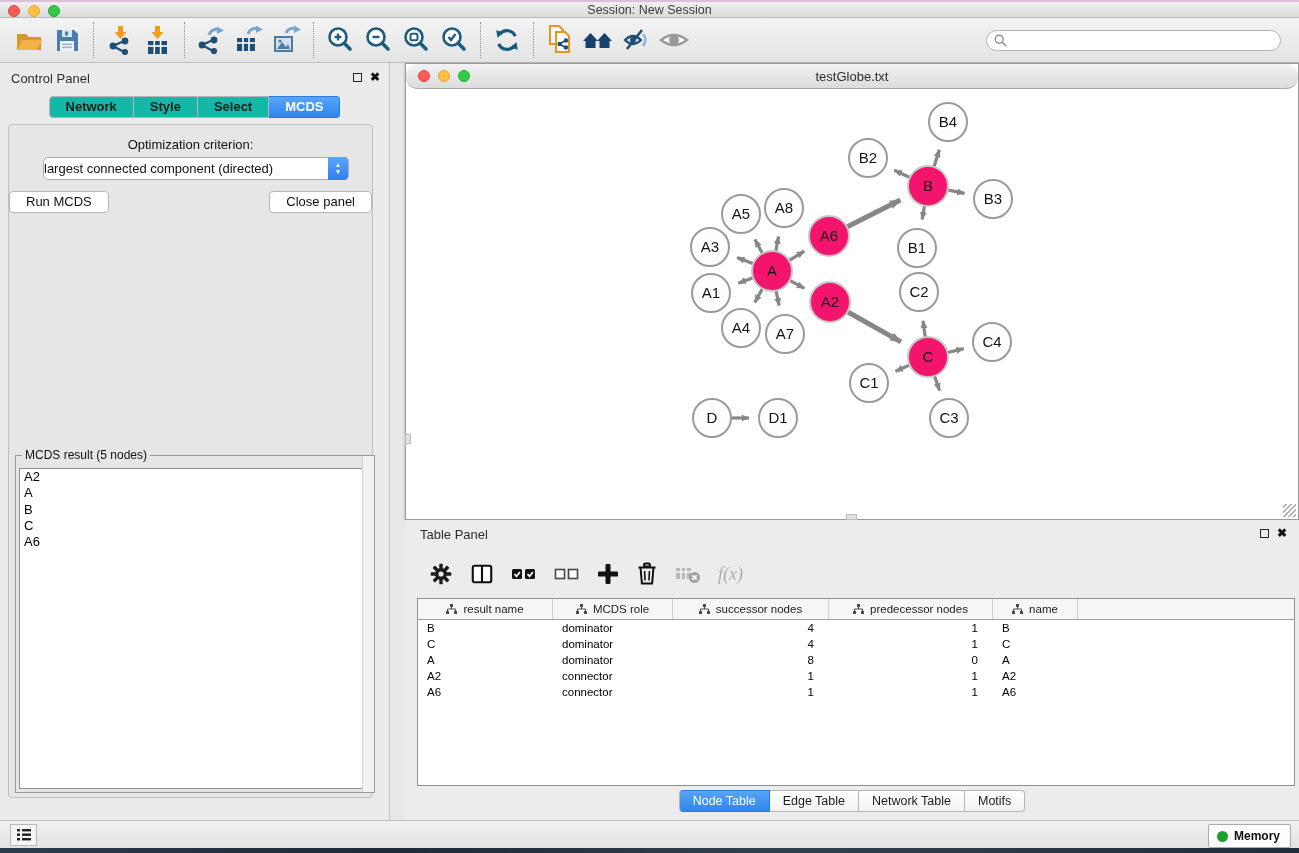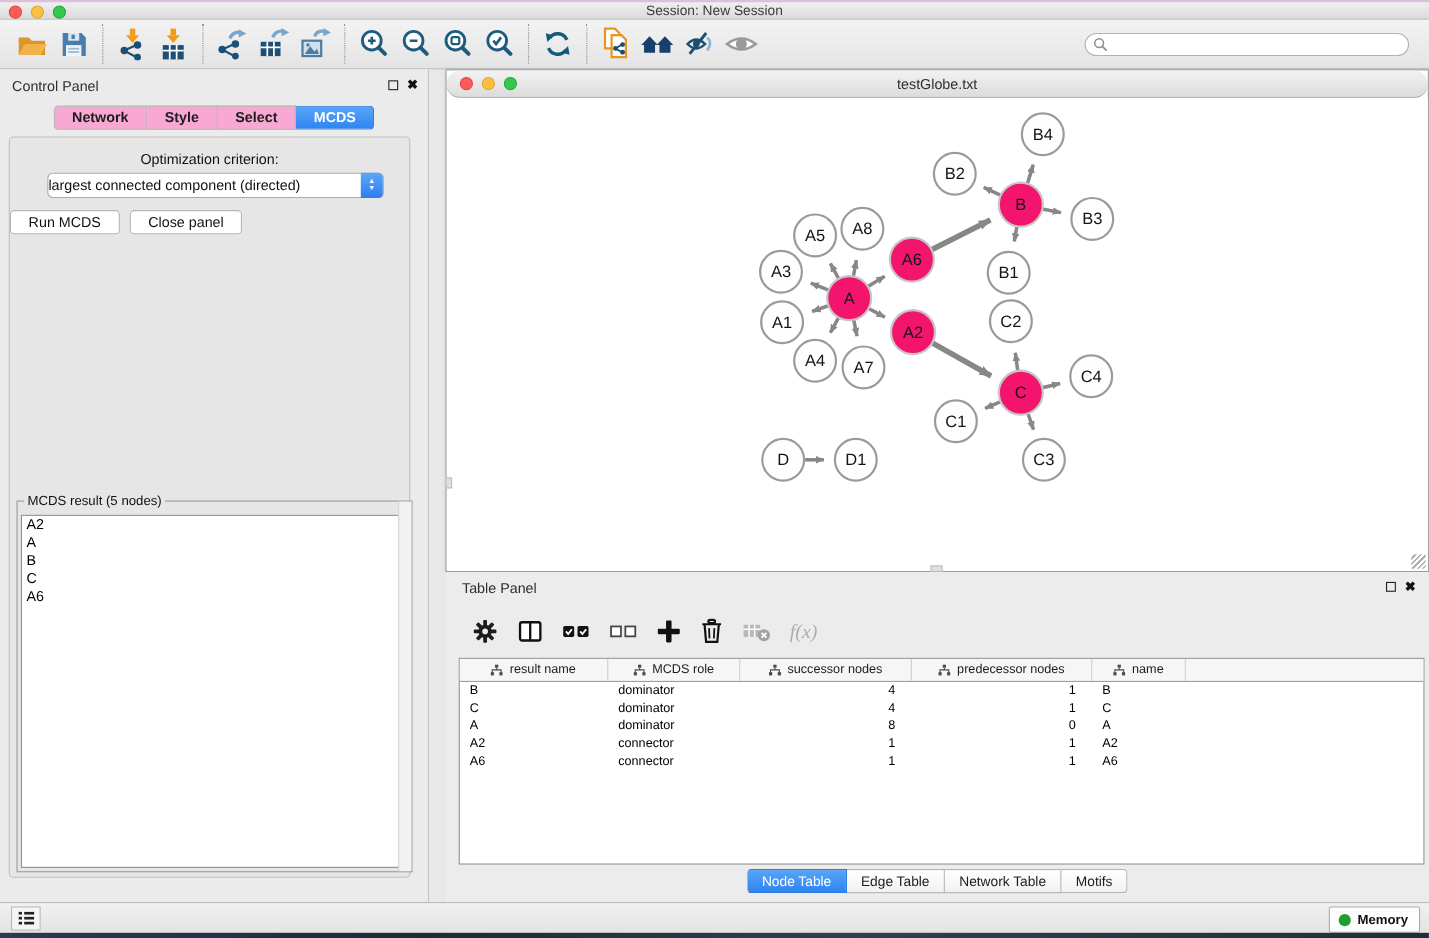--- a/index.html
+++ b/index.html
@@ -33,37 +33,37 @@
   #control-panel { position:absolute; left:0; top:63px; width:390px; height:757px;
     background:#ebebeb; border-right:1px solid #c4c4c4; }
   #cp-header { position:absolute; left:0; top:0; width:100%; height:30px; }
   #cp-header .cp-title { position:absolute; left:11px; top:8px; font-size:13px; color:#2e2e2e; }
   .panel-float { position:absolute; width:9px; height:9px; border:1.5px solid #222; top:10px; }
   .panel-close { position:absolute; top:7px; font-size:12px; font-weight:bold; color:#111; }
   #cp-header .panel-float { right:27px; }
   #cp-header .panel-close { right:9px; }
 
   #cp-tabs { position:absolute; left:0; top:33px; width:100%; display:flex; justify-content:center; }
-  .seg { height:22px; line-height:20px; padding:0 16px; background:#f9a8d4;
+  .seg { height:22px; line-height:20px; padding:0 16px; background:#14b8a6;
     border:1px solid #b6b6b6; border-left:none; font-size:13px; font-weight:bold; color:#1c1c1c; }
   .seg:first-child { border-left:1px solid #b6b6b6; border-radius:4px 0 0 4px; }
   .seg:last-child { border-radius:0 4px 4px 0; }
   .seg-active { background:linear-gradient(#59a5f8,#2e85f1); border-color:#2e7ade; color:#fff; }
 
   #cp-body { position:absolute; left:8px; top:61px; width:365px; height:674px;
     background:#e6e6e6; border:1px solid #c0c0c0; border-radius:4px; }
   #opt-label { position:absolute; left:0; right:0; top:12px; text-align:center; font-size:13px; color:#111; }
   #criterion-select { position:absolute; left:34px; top:32px; width:306px; height:23px;
     background:#fff; border:1px solid #ababab; border-radius:5px; font-size:13px; color:#111;
     line-height:21px; }
   #criterion-stepper { position:absolute; right:0; top:-1px; width:20px; height:23px;
     background:linear-gradient(#5aa7f8,#2f7df0); border-radius:0 4px 4px 0;
     display:flex; flex-direction:column; align-items:center; justify-content:center; color:#fff; }
   #criterion-stepper span { font-size:6.5px; line-height:6.5px; }
-  #cp-buttons { position:absolute; left:0; right:0; top:66px; display:flex; justify-content:flex-start; gap:9px; }
+  #cp-buttons { position:absolute; left:0; right:0; top:66px; display:flex; justify-content:space-between; gap:17px; }
   .cp-btn { height:22px; line-height:20px; padding:0 16px; background:#fff;
     border:1px solid #b6b6b6; border-radius:4px; font-size:13px; color:#111; }
 
   #result-box { position:absolute; left:6px; top:330px; width:360px; height:338px;
     border:1px solid #9a9a9a; }
   #result-title { position:absolute; left:6px; top:-8px; background:#e6e6e6; padding:0 3px;
     font-size:12px; color:#111; }
   #result-list { position:absolute; left:3px; right:3px; top:12px; bottom:3px;
     background:#fff; border:1px solid #8f8f8f; overflow:hidden; }
   #result-scroll { position:absolute; right:0; top:0; bottom:0; width:12px;

